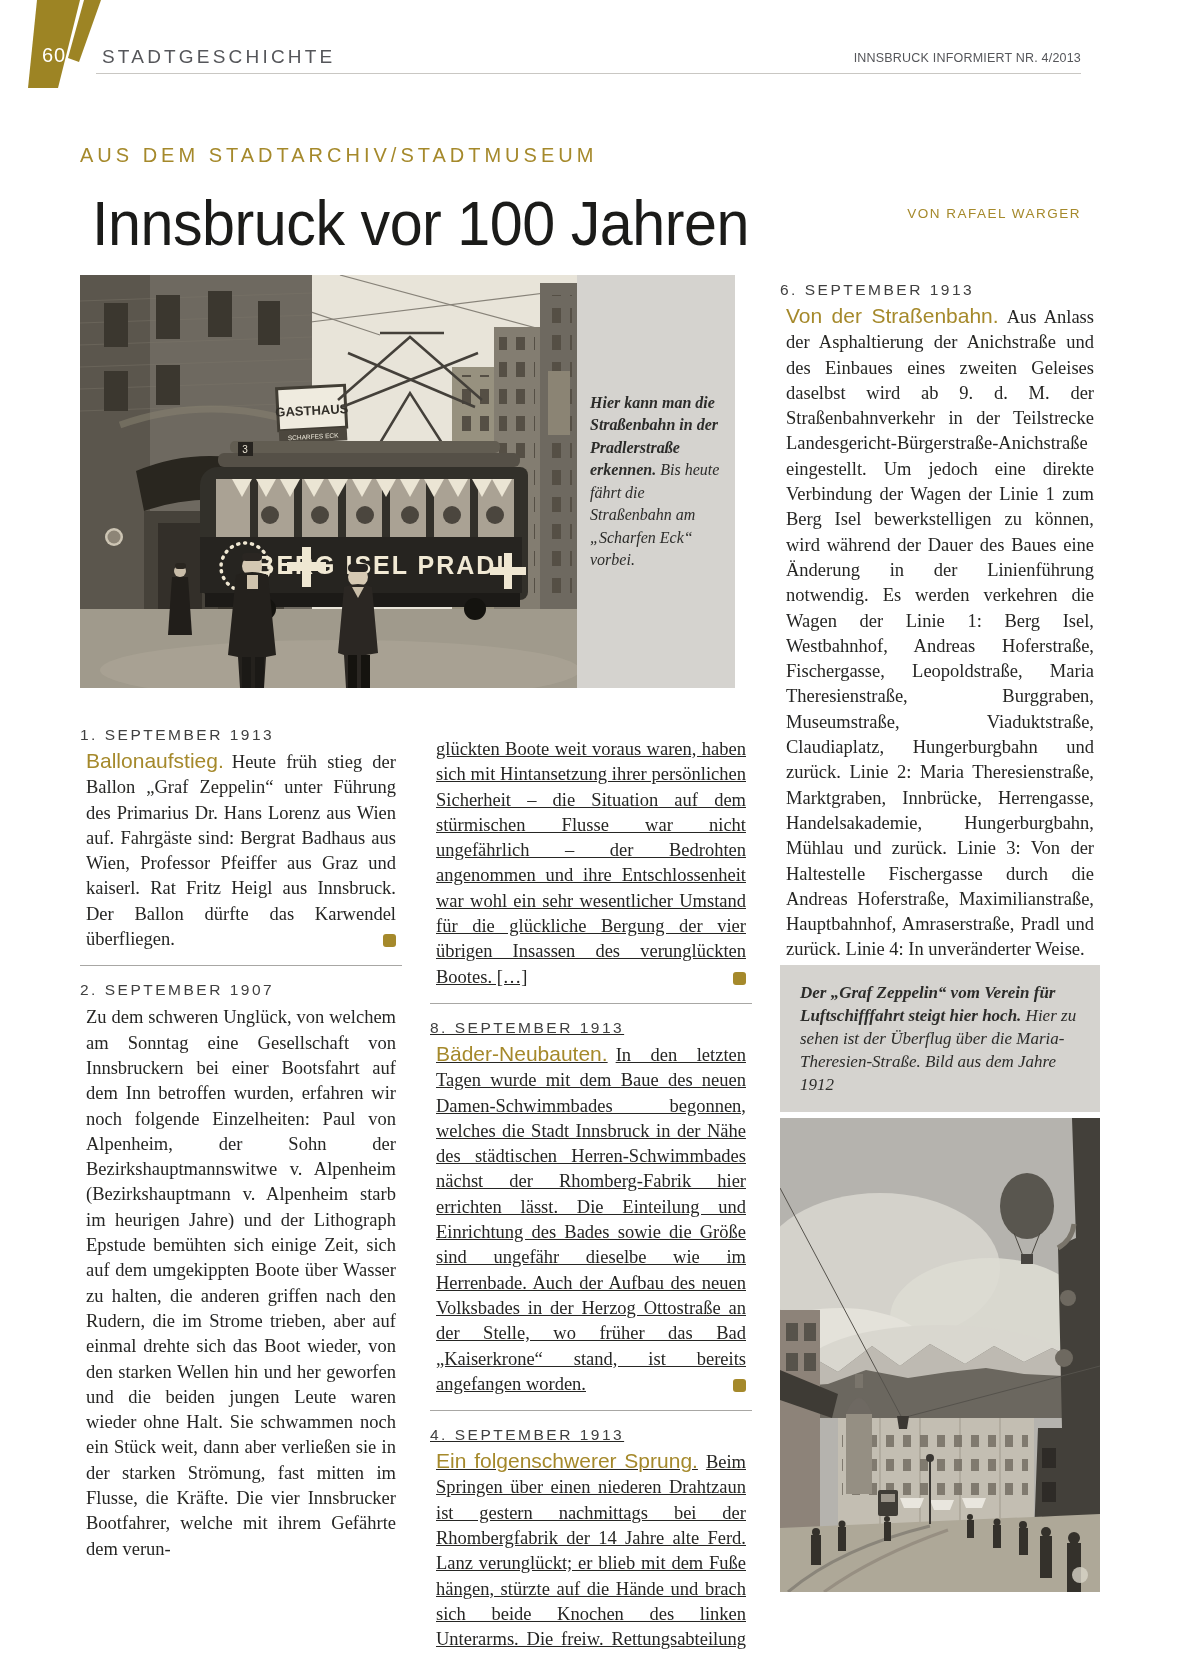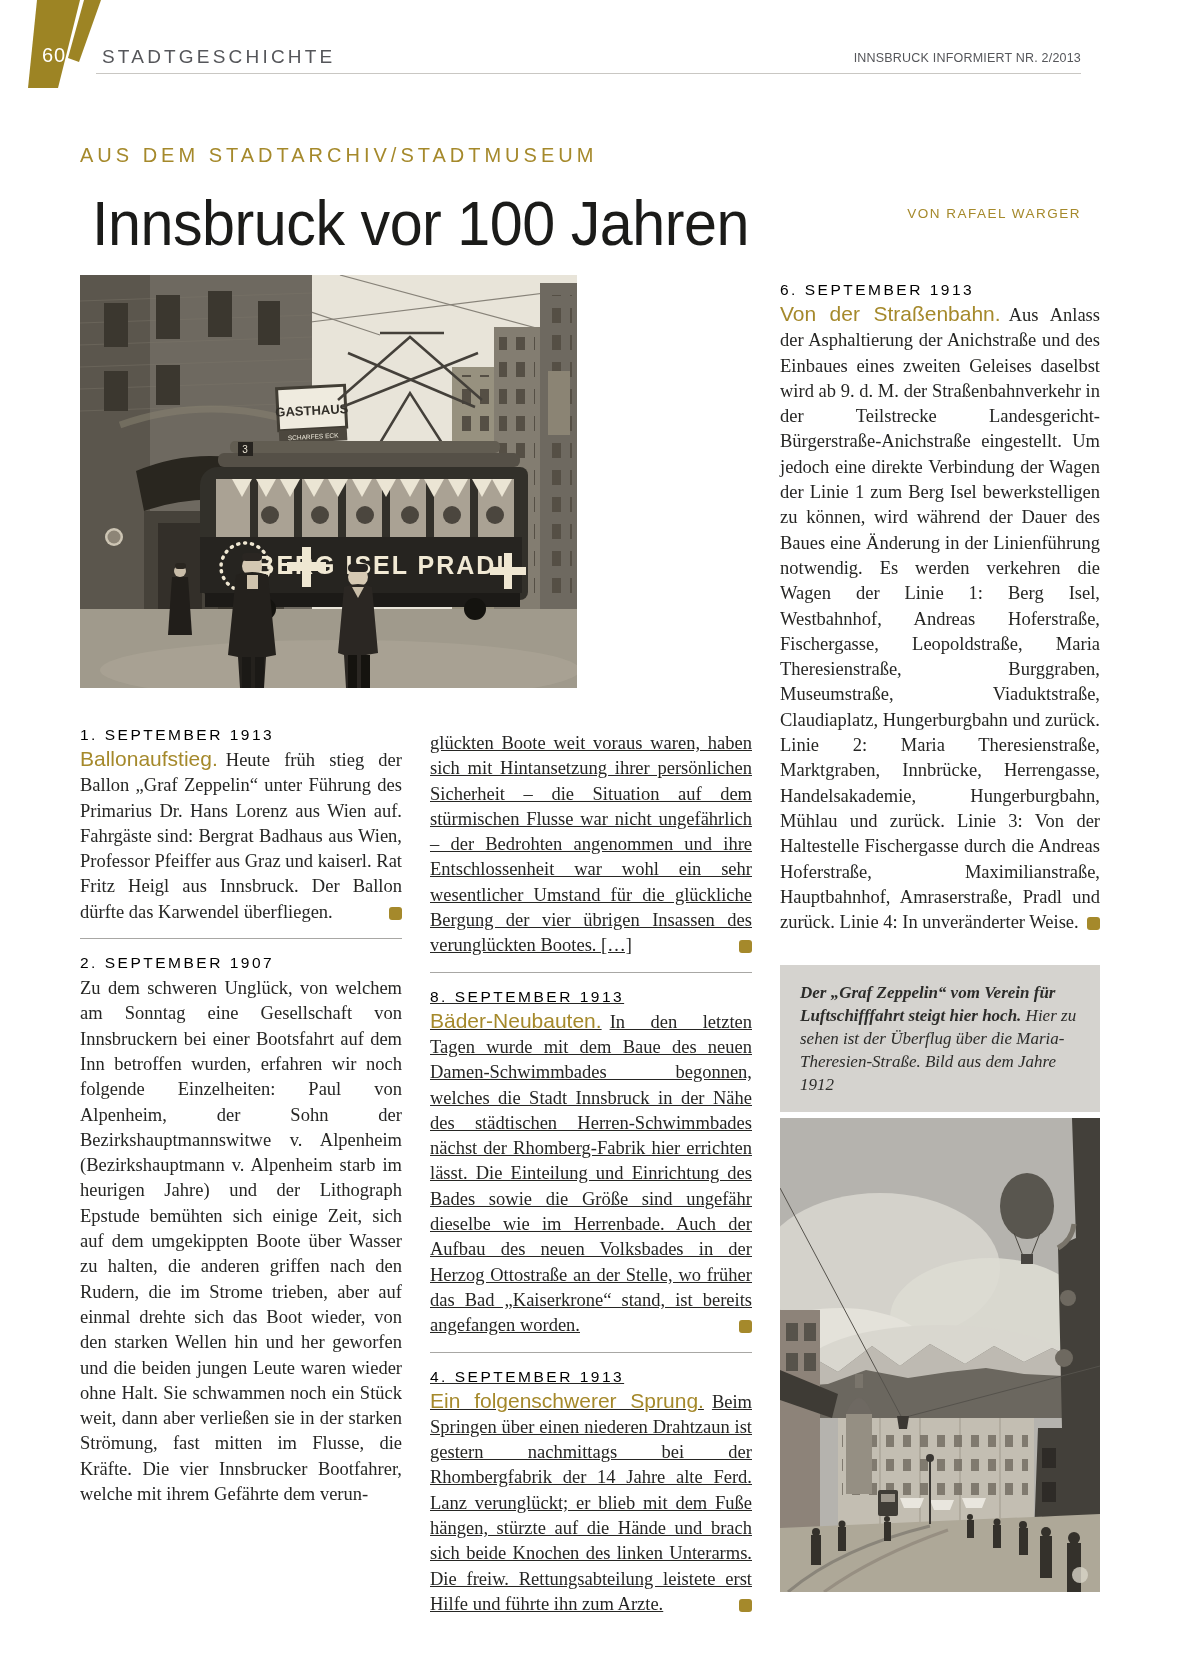--- a/index.html
+++ b/index.html
@@ -30,41 +30,41 @@
        color:#2c2c2a;margin:0;hyphens:auto;}
   .capbox2 .cap{font-size:17px;line-height:23px;}
   .cap b{font-weight:700;}
   .photo2{position:absolute;left:780px;top:1118px;width:320px;height:474px;}
 
   
   .col{position:absolute;}
   .col1{left:80px;top:726px;width:322px;}
   .col2{left:430px;top:731px;width:322px;text-decoration:underline;}
   .col3{left:780px;top:281px;width:320px;}
-  .date{font-size:15.5px;letter-spacing:2.5px;color:#000000;margin:0 0 4px 0;}
+  .date{font-size:15.5px;letter-spacing:2.5px;color:#404040;margin:0 0 4px 0;}
   .goldhead{font-size:21.5px;line-height:23.5px;color:var(--gold,#a5892b);text-align:justify;margin:2px 0 6px 0;}
   .bodytext{font-family:"Liberation Serif",serif;font-size:18.5px;line-height:25.3px;text-align:justify;
-            color:#262624;margin:0;hyphens:auto;}
+            color:#262624;margin:6px;hyphens:auto;}
   .lead{font-family:"Liberation Sans",sans-serif;font-size:21px;line-height:1;color:var(--gold,#a5892b);
         margin-right:8px;}
   .hr{height:1px;background:#a8a7a4;margin:13px 0 15px 0;}
   .endmark{float:right;width:13px;height:13px;border-radius:3px;background:var(--gold,#a5892b);margin-top:7px;}
 </style>
 </head>
 <body>
 
 <div class="page">
 
   <svg class="ribbon" viewBox="0 0 110 96" aria-hidden="true">
     <polygon points="13,0 56,0 34,88 4,88" fill="#9d8424"></polygon>
     <polygon points="60,0 77,0 55,62 44,58" fill="#9d8424"></polygon>
   </svg>
   <div class="pagenum">60</div>
   <div class="section">STADTGESCHICHTE</div>
-  <div class="issue">INNSBRUCK INFORMIERT NR. 2/2013</div>
+  <div class="issue">INNSBRUCK INFORMIERT NR. 4/2013</div>
   <div class="headrule"></div>
 
   <div class="kicker">AUS DEM STADTARCHIV/STADTMUSEUM</div>
   <h1 class="title"><span>Innsbruck vor 100 Jahren</span></h1>
   <div class="byline">VON RAFAEL WARGER</div>
 
   <div class="photo1">
     <svg viewBox="0 0 497 413" width="497" height="413" preserveAspectRatio="none">
       <defs>
         <pattern id="w1" width="18" height="27" patternUnits="userSpaceOnUse">
@@ -202,20 +202,23 @@
         <circle cx="278" cy="302" r="10" fill="#d6c9b3"></circle>
         <rect x="268" y="289" width="20" height="8" rx="4" fill="#262320"></rect>
         <path d="M264 312 Q278 306 292 312 L298 378 L286 380 L284 413 L266 413 L264 380 L258 378 Z" fill="#2b2723"></path>
         <path d="M272 312 l6 11 l6 -11 Z" fill="#c9bda8"></path>
         <rect x="268" y="380" width="9" height="33" fill="#15130f"></rect>
         <rect x="281" y="380" width="9" height="33" fill="#15130f"></rect>
       </g>
     </svg>
   </div>
 
+  <div class="capbox capbox1">
+    <p class="cap"><b>Hier kann man die Straßenbahn in der Pradlerstraße erkennen.</b> <span>Bis heute fährt die Straßenbahn am „Scharfen Eck“ vorbei.</span></p>
+  </div>
 
   <div class="col col1">
     <section class="entry">
       <div class="date">1. SEPTEMBER 1913</div>
       <p class="bodytext"><span class="lead">Ballonaufstieg.</span><span>Heute früh stieg der Ballon „Graf Zeppelin“ unter Führung des Primarius Dr. Hans Lorenz aus Wien auf. Fahrgäste sind: Bergrat Badhaus aus Wien, Professor Pfeiffer aus Graz und kaiserl. Rat Fritz Heigl aus Innsbruck. Der Ballon dürfte das Karwendel überfliegen.</span><span class="endmark"></span></p>
     </section>
     <div class="hr"></div>
     <section class="entry">
       <div class="date">2. SEPTEMBER 1907</div>
       <p class="bodytext">Zu dem schweren Unglück, von welchem am Sonntag eine Gesellschaft von Innsbruckern bei einer Bootsfahrt auf dem Inn betroffen wurden, erfahren wir noch folgende Einzelheiten: Paul von Alpenheim, der Sohn der Bezirkshauptmannswitwe v. Alpenheim (Bezirkshauptmann v. Alpenheim starb im heurigen Jahre) und der Lithograph Epstude bemühten sich einige Zeit, sich auf dem umgekippten Boote über Wasser zu halten, die anderen griffen nach den Rudern, die im Strome trieben, aber auf einmal drehte sich das Boot wieder, von den starken Wellen hin und her geworfen und die beiden jungen Leute waren wieder ohne Halt. Sie schwammen noch ein Stück weit, dann aber verließen sie in der starken Strömung, fast mitten im Flusse, die Kräfte. Die vier Innsbrucker Bootfahrer, welche mit ihrem Gefährte dem verun-</p>

